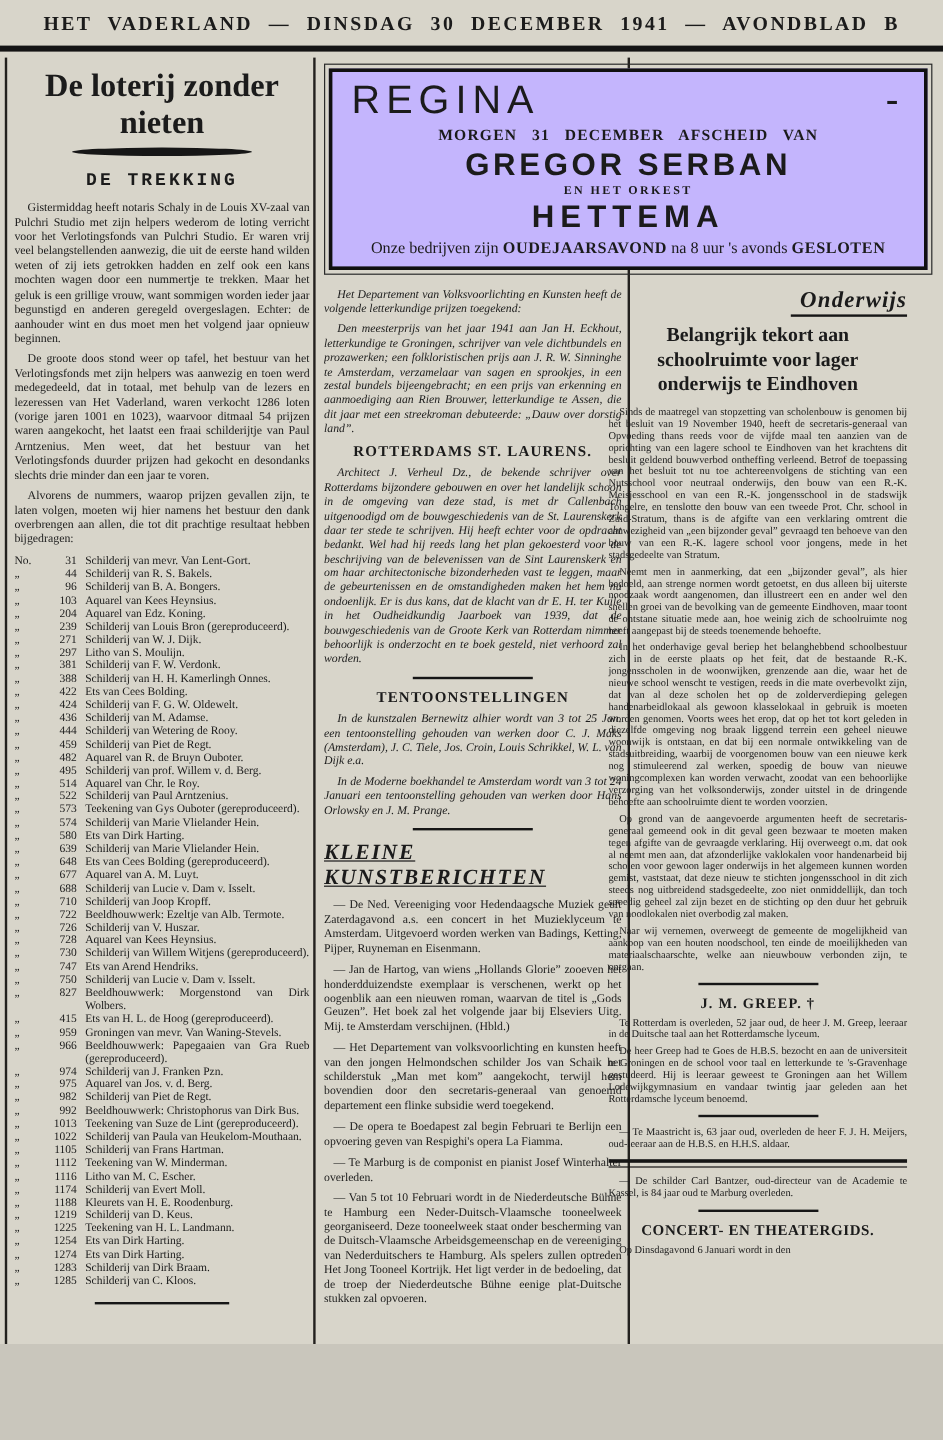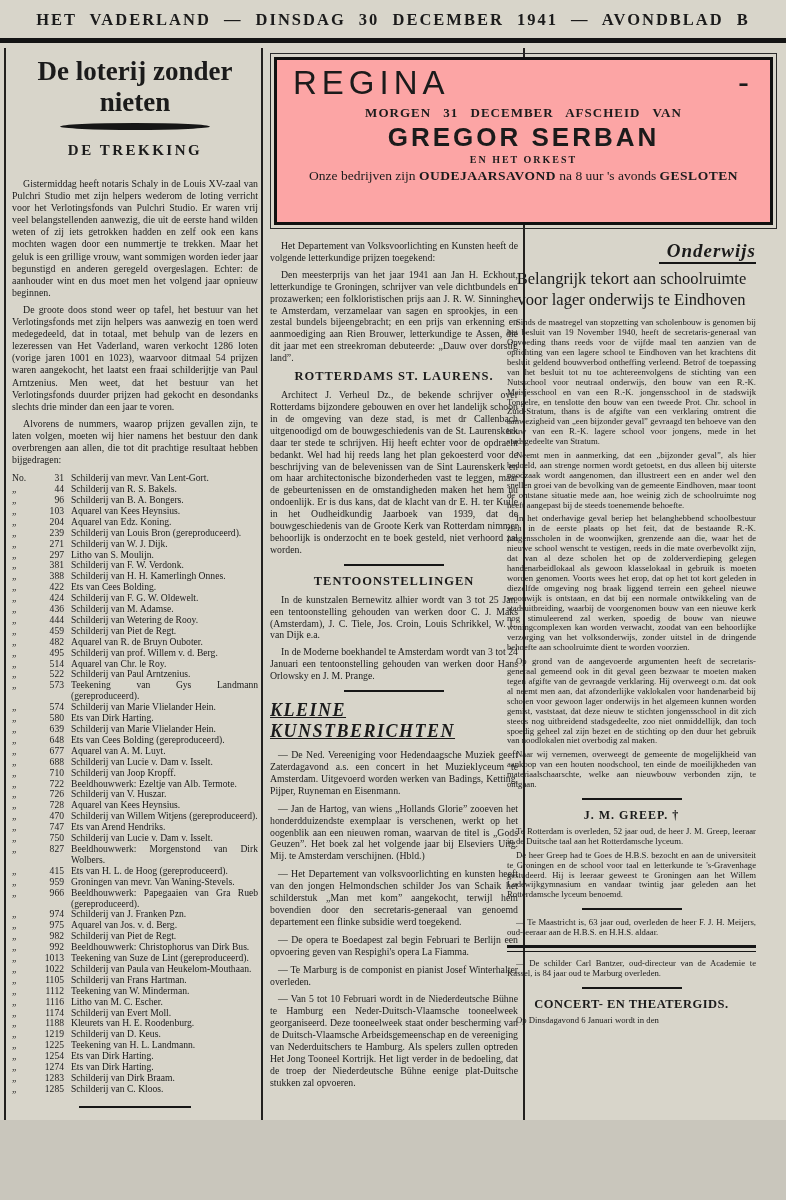--- a/index.html
+++ b/index.html
@@ -11,60 +11,60 @@
         font-weight:bold;font-size:16.5px;letter-spacing:2px;word-spacing:7px;}
   .masthead-rule{position:absolute;top:38px;left:0;right:0;height:5px;background:#141414;}
   
   .vr{position:absolute;top:48px;bottom:0;width:2px;background:#23211e;}
   .vr-left{left:4px;}
   .vr-1{left:261px;}
   .vr-2{left:523px;}
   
   .ad{position:absolute;left:274px;top:57px;width:499px;height:168px;
       border:3px solid #101010;outline:1px solid #2a2a2a;outline-offset:3px;
-      background:#fca5a5;text-align:center;padding-top:4px;box-sizing:border-box;}
+      background:#c4b5fd;text-align:center;padding-top:4px;box-sizing:border-box;}
   .ad-title-row{display:flex;justify-content:space-between;align-items:baseline;
       padding:0 16px;font-family:"Liberation Sans","DejaVu Sans",sans-serif;
       font-size:33px;letter-spacing:5px;font-weight:500;}
   .ad-line1{font-weight:bold;font-size:13px;letter-spacing:1px;word-spacing:8px;margin-top:3px;}
   .ad-artist{font-family:"Liberation Sans","DejaVu Sans",sans-serif;font-weight:bold;
       font-size:26px;letter-spacing:3px;margin-top:1px;}
   .ad-line2{font-weight:bold;font-size:10px;letter-spacing:2px;margin-top:1px;}
   .ad-orchestra{font-family:"Liberation Sans","DejaVu Sans",sans-serif;font-weight:bold;
       font-size:26px;letter-spacing:5px;margin-top:0px;}
   .ad-closing{font-size:13.5px;margin-top:3px;}
   .ad-closing b{letter-spacing:0.5px;}
   
   .col{position:absolute;overflow:hidden;box-sizing:border-box;}
   .col-left{left:12px;top:48px;width:246px;height:1152px;}
   .col-mid{left:270px;top:240px;width:248px;height:960px;}
   .col-right{left:507px;top:240px;width:249px;height:960px;}
   
   .lottery-h1{font-size:27px;font-weight:bold;text-align:center;margin:8px 0 2px;}
   .lens{width:150px;height:7px;background:#161616;border-radius:50%;margin:5px auto 12px;}
-  .trekking-h2{text-align:center;font-size:15px;font-weight:bold;letter-spacing:2.5px;margin:0 0 19px;}
+  .trekking-h2{text-align:center;font-size:15px;font-weight:bold;letter-spacing:2.5px;margin:0 0 9px;font-family:Liberation Mono, monospace;}
   .para{font-size:9.9px;line-height:12.1px;text-align:justify;text-indent:11px;margin:0 0 5px;}
   .prize-list{margin-top:7px;}
   .prize-row{display:flex;font-size:9.6px;line-height:10.9px;}
   .prize-row .pre{flex:none;width:22px;}
   .prize-row .no{flex:none;width:30px;text-align:right;padding-right:7px;}
   .prize-row .desc{flex:1;text-align:justify;}
   .rule-short{width:112px;border-top:2px solid #161616;margin:11px auto 8px;}
   
   .mid-h{text-align:center;font-weight:bold;font-size:15px;line-height:1.3;margin:2px 10px 7px;letter-spacing:1px;}
   .sub-h{text-align:center;font-weight:bold;font-size:12.5px;letter-spacing:1px;margin:4px 0 5px;}
-  .para-m{font-size:9.8px;line-height:11.9px;text-align:justify;text-indent:11px;margin:0 0 5px;}
+  .para-m{font-size:9.8px;line-height:11.9px;text-align:justify;text-indent:11px;margin:0 0 5px;font-style:italic;}
   .kleine-h{font-style:italic;font-weight:bold;font-size:18px;letter-spacing:1.5px;margin:5px 0 7px;text-decoration:underline;}
   .news-item{font-size:9.8px;line-height:11.9px;text-align:justify;text-indent:8px;margin:0 0 6px;}
   .rule-short-m{width:100px;border-top:2px solid #161616;margin:8px auto;}
   
   .kicker{text-align:right;margin:0 0 7px;}
   .kicker span{font-style:italic;font-weight:bold;font-size:19px;letter-spacing:1px;
       border-bottom:2.5px solid #161616;padding:0 0 1px 8px;}
-  .edu-h{font-size:16.5px;line-height:1.25;text-align:center;font-weight:normal;margin:0 6px 8px;}
+  .edu-h{font-size:16.5px;line-height:1.25;text-align:center;font-weight:bold;margin:0 6px 8px;}
   .para-r{font-size:8.7px;line-height:9.9px;text-align:justify;text-indent:9px;margin:0 0 4px;}
   .greep-h{text-align:center;font-weight:bold;font-size:12px;letter-spacing:1px;margin:4px 0 4px;}
   .double-rule{border-top:3px solid #161616;border-bottom:1px solid #161616;height:3px;margin:7px 0;}
   .concert-h{text-align:center;font-weight:bold;font-size:12.5px;letter-spacing:0.5px;margin:6px 0 4px;}
 </style>
 </head>
 <body>
 
 <div class="page">
 
@@ -76,20 +76,21 @@
   <div class="vr vr-2"></div>
 
   <section class="ad">
     <div class="ad-title-row">
       <span>REGINA</span>
       <span>-</span>
     </div>
     <div class="ad-line1">MORGEN 31 DECEMBER AFSCHEID VAN</div>
     <div class="ad-artist">GREGOR SERBAN</div>
     <div class="ad-line2">EN HET ORKEST</div>
+    <div class="ad-orchestra">HETTEMA</div>
     <div class="ad-closing">
       <span>Onze bedrijven zijn</span>
       <b>OUDEJAARSAVOND</b>
       <span>na 8 uur 's avonds</span>
       <b>GESLOTEN</b>
     </div>
   </section>
 
   <section class="col col-left">
     <h1 class="lottery-h1">De loterij zonder nieten</h1>
@@ -215,21 +216,21 @@
 
         <div class="prize-row">
           <span class="pre">„</span>
           <span class="no">522</span>
           <span class="desc">Schilderij van Paul Arntzenius.</span>
         </div>
 
         <div class="prize-row">
           <span class="pre">„</span>
           <span class="no">573</span>
-          <span class="desc">Teekening van Gys Landmann (gereproduceerd).</span>
+          <span class="desc">Teekening van Gys Ouboter (gereproduceerd).</span>
         </div>
 
         <div class="prize-row">
           <span class="pre">„</span>
           <span class="no">574</span>
           <span class="desc">Schilderij van Marie Vlielander Hein.</span>
         </div>
 
         <div class="prize-row">
           <span class="pre">„</span>
@@ -280,21 +281,21 @@
         </div>
 
         <div class="prize-row">
           <span class="pre">„</span>
           <span class="no">728</span>
           <span class="desc">Aquarel van Kees Heynsius.</span>
         </div>
 
         <div class="prize-row">
           <span class="pre">„</span>
-          <span class="no">470</span>
+          <span class="no">730</span>
           <span class="desc">Schilderij van Willem Witjens (gereproduceerd).</span>
         </div>
 
         <div class="prize-row">
           <span class="pre">„</span>
           <span class="no">747</span>
           <span class="desc">Ets van Arend Hendriks.</span>
         </div>
 
         <div class="prize-row">

